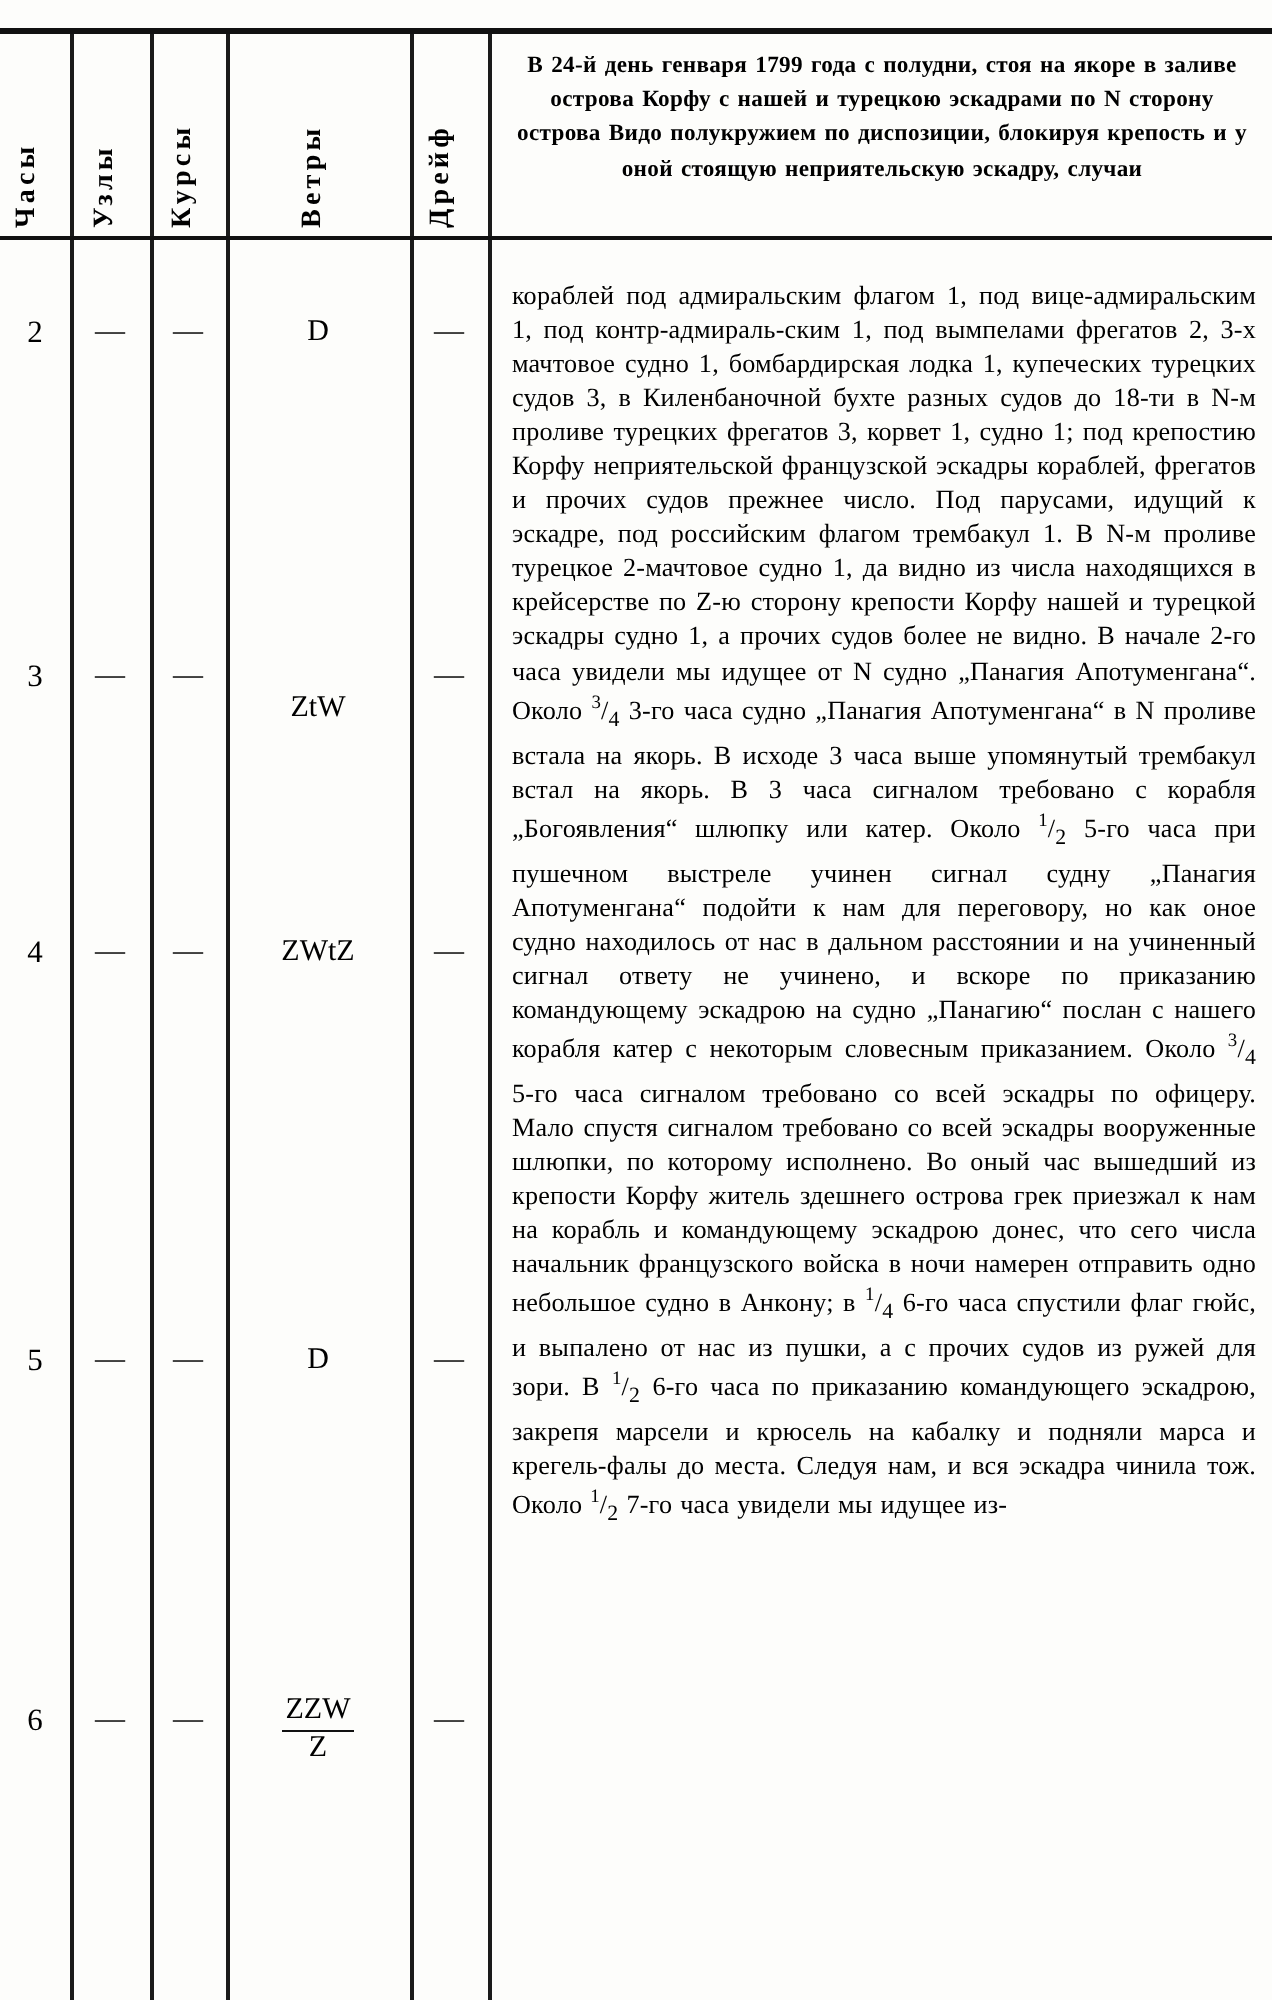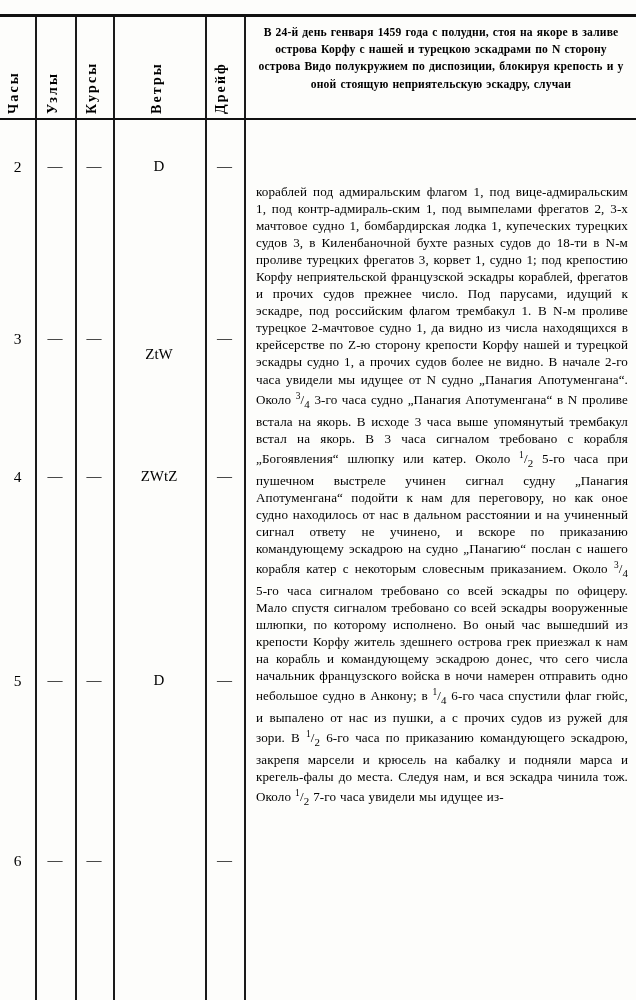--- a/index.html
+++ b/index.html
@@ -135,21 +135,20 @@
     top: 139px;
     width: 372px;
     font-size: 13.1px;
     line-height: 17.05px;
     text-align: justify;
     text-justify: inter-word;
     letter-spacing: 0.1px;
     word-spacing: 0.6px;
     font-family: "Liberation Serif", "DejaVu Serif", serif;
     hyphens: manual;
-    margin-top: 44px;
   }
   .narrative p {
     margin: 0;
     text-indent: 0;
   }
   .narrative sup, .narrative .fr {
     font-size: 0.72em;
   }
 </style>
 </head>
@@ -173,21 +172,21 @@
   <div class="vrule body v5"></div>
 
   <div class="head-zone">
     <div class="vhead h-chasy">Часы</div>
     <div class="vhead h-uzly">Узлы</div>
     <div class="vhead h-kursy">Курсы</div>
     <div class="vhead h-vetry">Ветры</div>
     <div class="vhead h-dreif">Дрейф</div>
   </div>
 
-  <div class="head-caption">В 24-й день генваря 1459 года с полудни, стоя на якоре в заливе острова Корфу с нашей и турецкою эскадрами по N сторону острова Видо полукружием по диспозиции, блокируя крепость и у оной стоящую неприятельскую эскадру, случаи</div>
+  <div class="head-caption">В 24-й день генваря 1799 года с полудни, стоя на якоре в заливе острова Корфу с нашей и турецкою эскадрами по N сторону острова Видо полукружием по диспозиции, блокируя крепость и у оной стоящую неприятельскую эскадру, случаи</div>
 
   <div class="cell hour" style="top:158px">2</div>
   <div class="cell knots" style="top:158px">—</div>
   <div class="cell course" style="top:158px">—</div>
   <div class="cell wind" style="top:158px">D</div>
   <div class="cell drift" style="top:158px">—</div>
 
   <div class="cell hour" style="top:330px">3</div>
   <div class="cell knots" style="top:330px">—</div>
   <div class="cell course" style="top:330px">—</div>
@@ -202,19 +201,25 @@
 
   <div class="cell hour" style="top:672px">5</div>
   <div class="cell knots" style="top:672px">—</div>
   <div class="cell course" style="top:672px">—</div>
   <div class="cell wind" style="top:672px">D</div>
   <div class="cell drift" style="top:672px">—</div>
 
   <div class="cell hour" style="top:852px">6</div>
   <div class="cell knots" style="top:852px">—</div>
   <div class="cell course" style="top:852px">—</div>
+  <div class="cell wind" style="top:848px">
+    <span class="frac-wind">
+      <span class="num">ZZW</span>
+      <span class="den">Z</span>
+    </span>
+  </div>
   <div class="cell drift" style="top:852px">—</div>
 
   <div class="narrative">
     <p><span>кораблей под адмиральским флагом 1, под вице-адмиральским 1, под контр-адмираль-ским 1, под вымпелами фрегатов 2, 3-х мачтовое судно 1, бомбардирская лодка 1, купеческих турецких судов 3, в Киленбаночной бухте разных судов до 18-ти в N-м проливе турецких фрегатов 3, корвет 1, судно 1; под крепостию Корфу неприятельской французской эскадры кораблей, фрегатов и прочих судов прежнее число. Под парусами, идущий к эскадре, под российским флагом трембакул 1. В N-м проливе турецкое 2-мачтовое судно 1, да видно из числа находящихся в крейсерстве по Z-ю сторону крепости Корфу нашей и турецкой эскадры судно 1, а прочих судов более не видно. В начале 2-го часа увидели мы идущее от N судно „Панагия Апотуменгана“. Около </span><sup>3</sup>/<sub>4</sub><span> 3-го часа судно „Панагия Апотуменгана“ в N проливе встала на якорь. В исходе 3 часа выше упомянутый трембакул встал на якорь. В 3 часа сигналом требовано с корабля „Богоявления“ шлюпку или катер. Около </span><sup>1</sup>/<sub>2</sub><span> 5-го часа при пушечном выстреле учинен сигнал судну „Панагия Апотуменгана“ подойти к нам для переговору, но как оное судно находилось от нас в дальном расстоянии и на учиненный сигнал ответу не учинено, и вскоре по приказанию командующему эскадрою на судно „Панагию“ послан с нашего корабля катер с некоторым словесным приказанием. Около </span><sup>3</sup>/<sub>4</sub><span> 5-го часа сигналом требовано со всей эскадры по офицеру. Мало спустя сигналом требовано со всей эскадры вооруженные шлюпки, по которому исполнено. Во оный час вышедший из крепости Корфу житель здешнего острова грек приезжал к нам на корабль и командующему эскадрою донес, что сего числа начальник французского войска в ночи намерен отправить одно небольшое судно в Анкону; в </span><sup>1</sup>/<sub>4</sub><span> 6-го часа спустили флаг гюйс, и выпалено от нас из пушки, а с прочих судов из ружей для зори. В </span><sup>1</sup>/<sub>2</sub><span> 6-го часа по приказанию командующего эскадрою, закрепя марсели и крюсель на кабалку и подняли марса и крегель-фалы до места. Следуя нам, и вся эскадра чинила тож. Около </span><sup>1</sup>/<sub>2</sub><span> 7-го часа увидели мы идущее из-</span></p>
   </div>
 
 </div>
 
 </body></html>

